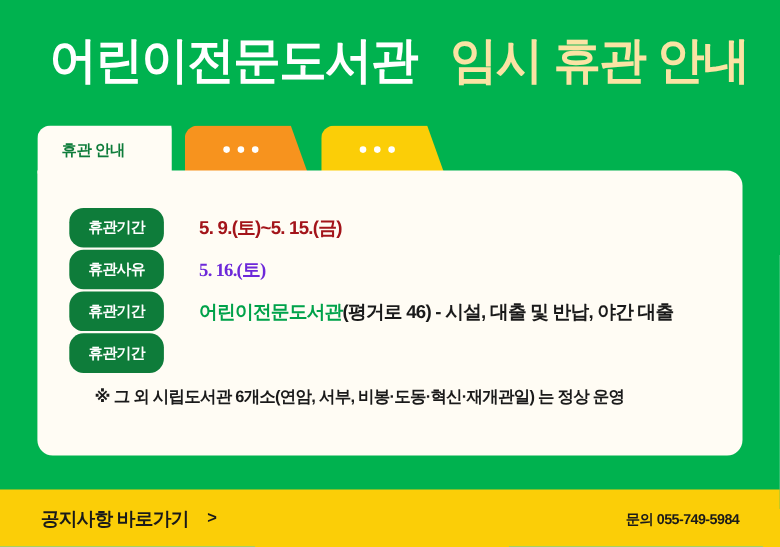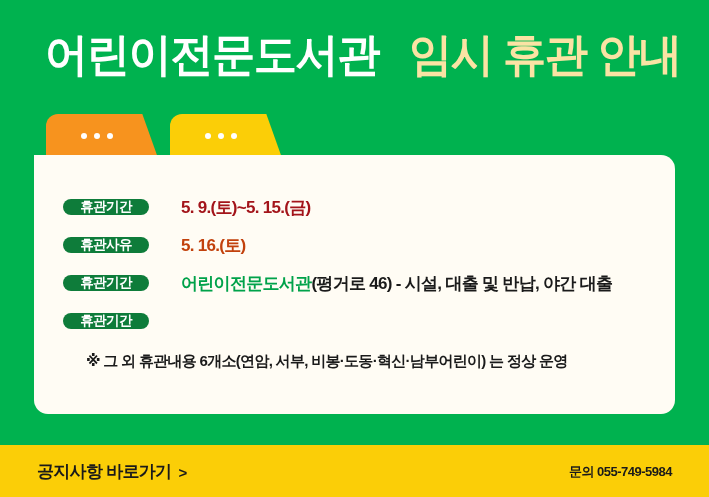--- a/index.html
+++ b/index.html
@@ -130,42 +130,42 @@
     width: 590px;
   }
   .row {
     display: flex;
     align-items: center;
     height: 38px;
   }
   .badge {
     flex: 0 0 auto;
     width: 86px;
-    height: 16px;
+    height: 36px;
     border-radius: 13px;
     background: #0E7C3A;
     color: #FFFFFF;
     font-size: 13.5px;
     font-weight: 700;
     letter-spacing: -0.6px;
     display: flex;
     align-items: center;
     justify-content: center;
     line-height: 1;
   }
   .row-value {
     margin-left: 32px;
     font-size: 17px;
     font-weight: 700;
     letter-spacing: -0.7px;
     white-space: nowrap;
     line-height: 1;
   }
   .val-red   { color: #A3141A; }
-  .val-blue  { color: #c2410c; }
+  .val-blue  { color: #6d28d9; font-family: Liberation Serif, serif; }
   .val-dark  { color: #1A1A1A; }
   .val-green { color: #00A24A; }
 
   .note {
     position: absolute;
     left: 52px;
     top: 198px;
     font-size: 15px;
     font-weight: 700;
     color: #1A1A1A;
@@ -183,22 +183,22 @@
     height: 52px;
     background: #FBCE07;
     display: flex;
     align-items: center;
     justify-content: space-between;
     box-sizing: border-box;
     padding: 0 37px;
   }
   .footer-link {
     display: flex;
-    align-items: flex-end;
-    gap: 7px;
+    align-items: flex-start;
+    gap: 17px;
     font-size: 17px;
     font-weight: 700;
     color: #1A1A1A;
     letter-spacing: -0.7px;
     line-height: 1;
     cursor: pointer;
   }
   .chev {
     font-size: 15px;
     font-weight: 700;
@@ -217,20 +217,23 @@
 <body>
 
 <div id="banner" style="--green: #00B24F; background: rgb(0, 178, 79);">
 
   <div class="title">
     <span class="title-main">어린이전문도서관</span>
     <span class="title-accent">임시 휴관 안내</span>
   </div>
 
   <div class="tabs">
+    <div class="tab tab-active">
+      <span class="tab-active-label">휴관 안내</span>
+    </div>
     <div class="tab tab-ghost tab-orange">
       <span class="dots">
         <span class="dot"></span>
         <span class="dot"></span>
         <span class="dot"></span>
       </span>
     </div>
     <div class="tab tab-ghost tab-yellow">
       <span class="dots">
         <span class="dot"></span>
@@ -257,21 +260,21 @@
         <span class="badge">휴관기간</span>
         <span class="row-value val-dark"><span class="val-green">어린이전문도서관</span><span>(평거로 46) - 시설, 대출 및 반납, 야간 대출</span></span>
       </div>
 
       <div class="row">
         <span class="badge">휴관기간</span>
       </div>
 
     </div>
 
-    <div class="note">※ 그 외 휴관내용 6개소(연암, 서부, 비봉·도동·혁신·남부어린이) 는 정상 운영</div>
+    <div class="note">※ 그 외 시립도서관 6개소(연암, 서부, 비봉·도동·혁신·재개관일) 는 정상 운영</div>
   </div>
 
   <div class="footer">
     <div class="footer-link">
       <span>공지사항 바로가기</span>
       <span class="chev">&gt;</span>
     </div>
     <div class="footer-contact">문의 055-749-5984</div>
   </div>
 

